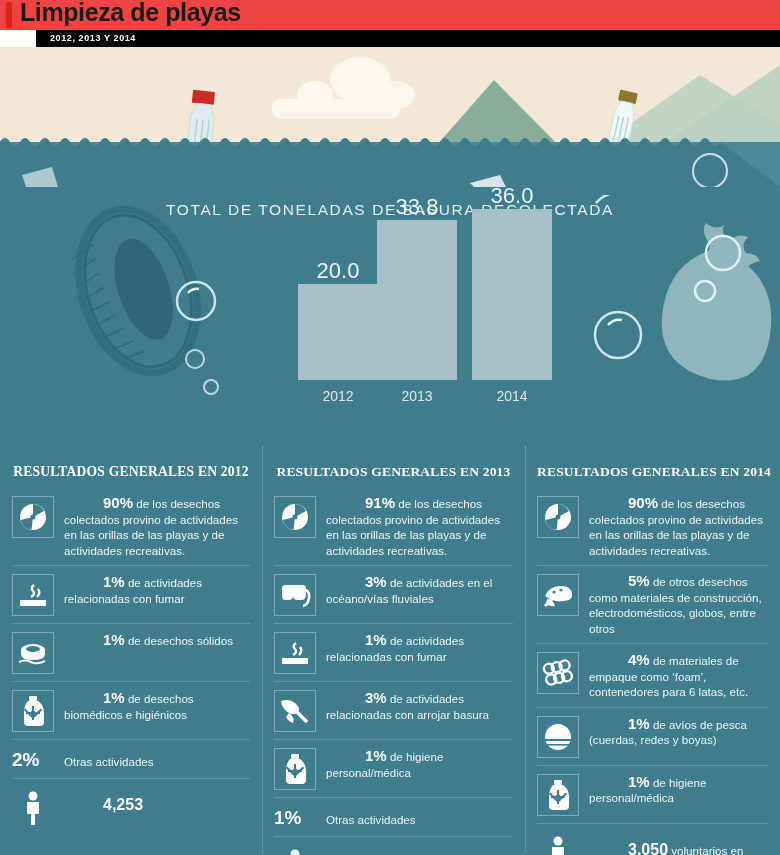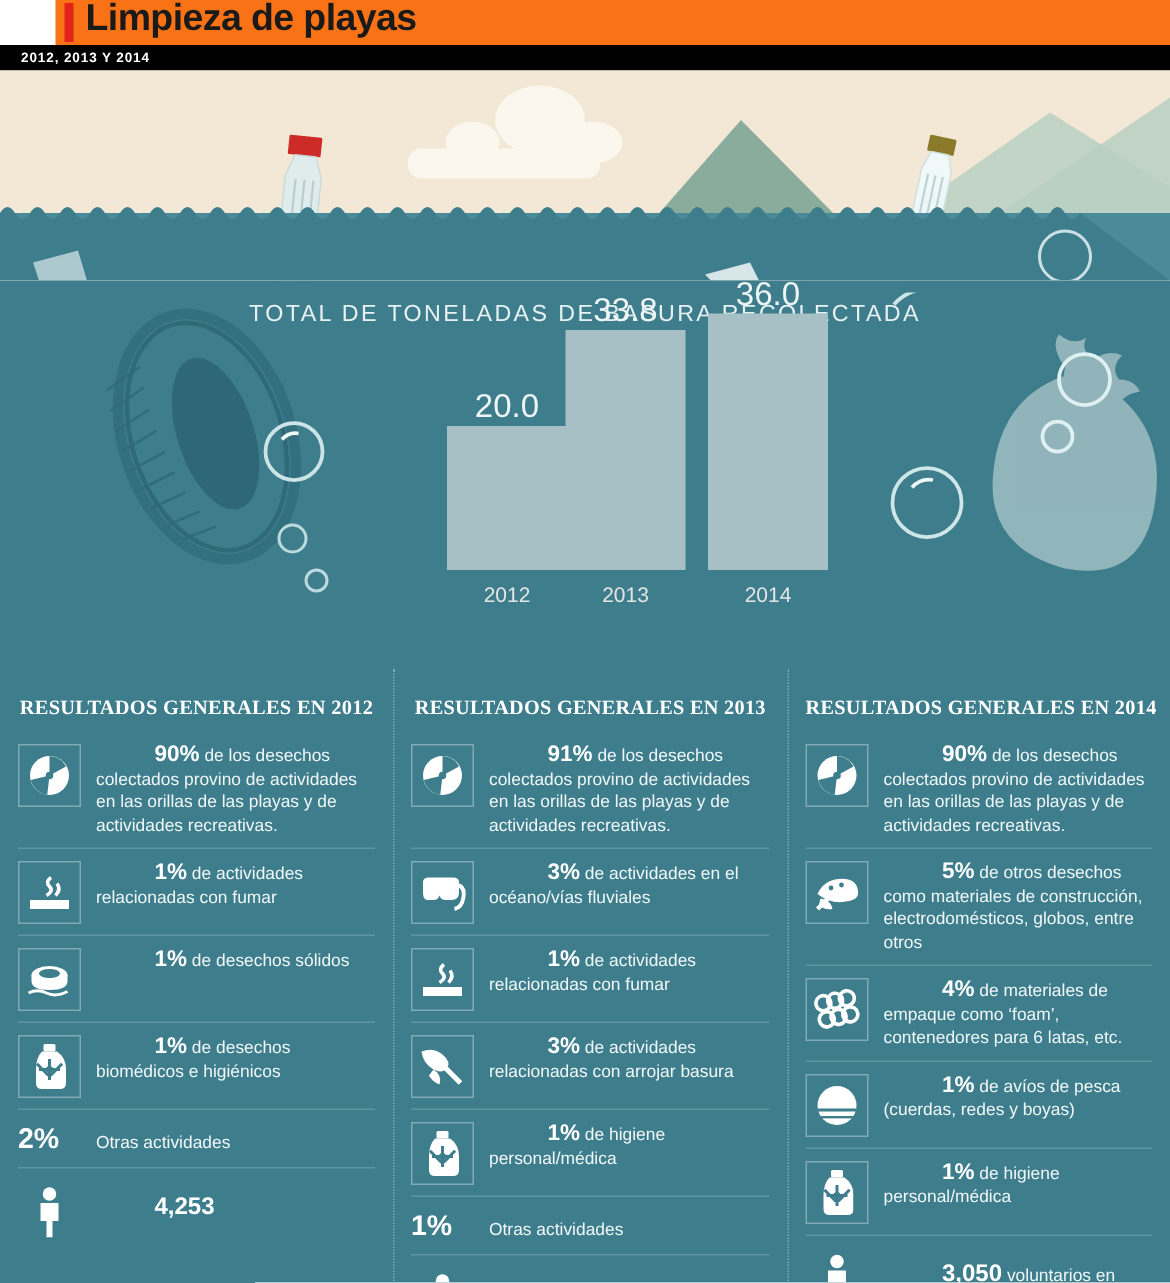--- a/index.html
+++ b/index.html
@@ -5,29 +5,29 @@
   * { box-sizing: border-box; margin: 0; padding: 0; }
   html, body {
     width: 780px; height: 855px;
     font-family: "Liberation Sans", sans-serif;
     background: #ffffff;
     overflow: hidden;
   }
   #page { position: relative; width: 780px; height: 855px; overflow: hidden; background:#ffffff; }
 
   
-  .hdr { position: relative; height: 30px; background: #f97316; margin-left: 37px; }
+  .hdr { position: relative; height: 30px; background: #ef4444; }
   .hdr-bar { position: absolute; left: 6px; top: 2px; width: 6px; height: 26px; background: #e1231a; }
   .hdr-title {
     position: absolute; left: 20px; top: -2px;
     font-size: 25px; font-weight: bold; letter-spacing: -0.4px;
     color: #1a1a1a; font-family: "Liberation Sans", sans-serif;
   }
   .subbar {
-    position: relative; height: 17px; background: #000000;
+    position: relative; height: 17px; background: #000000; margin-left: 36px;
   }
   .subbar span {
     position: absolute; left: 14px; top: 3px;
     font-size: 9px; font-weight: bold; letter-spacing: 0.6px;
     color: #ffffff;
   }
 
   
   .scene { position: relative; width: 780px; height: 140px; background: #f2e8d5; overflow: hidden; }
   .scene svg { display: block; }

